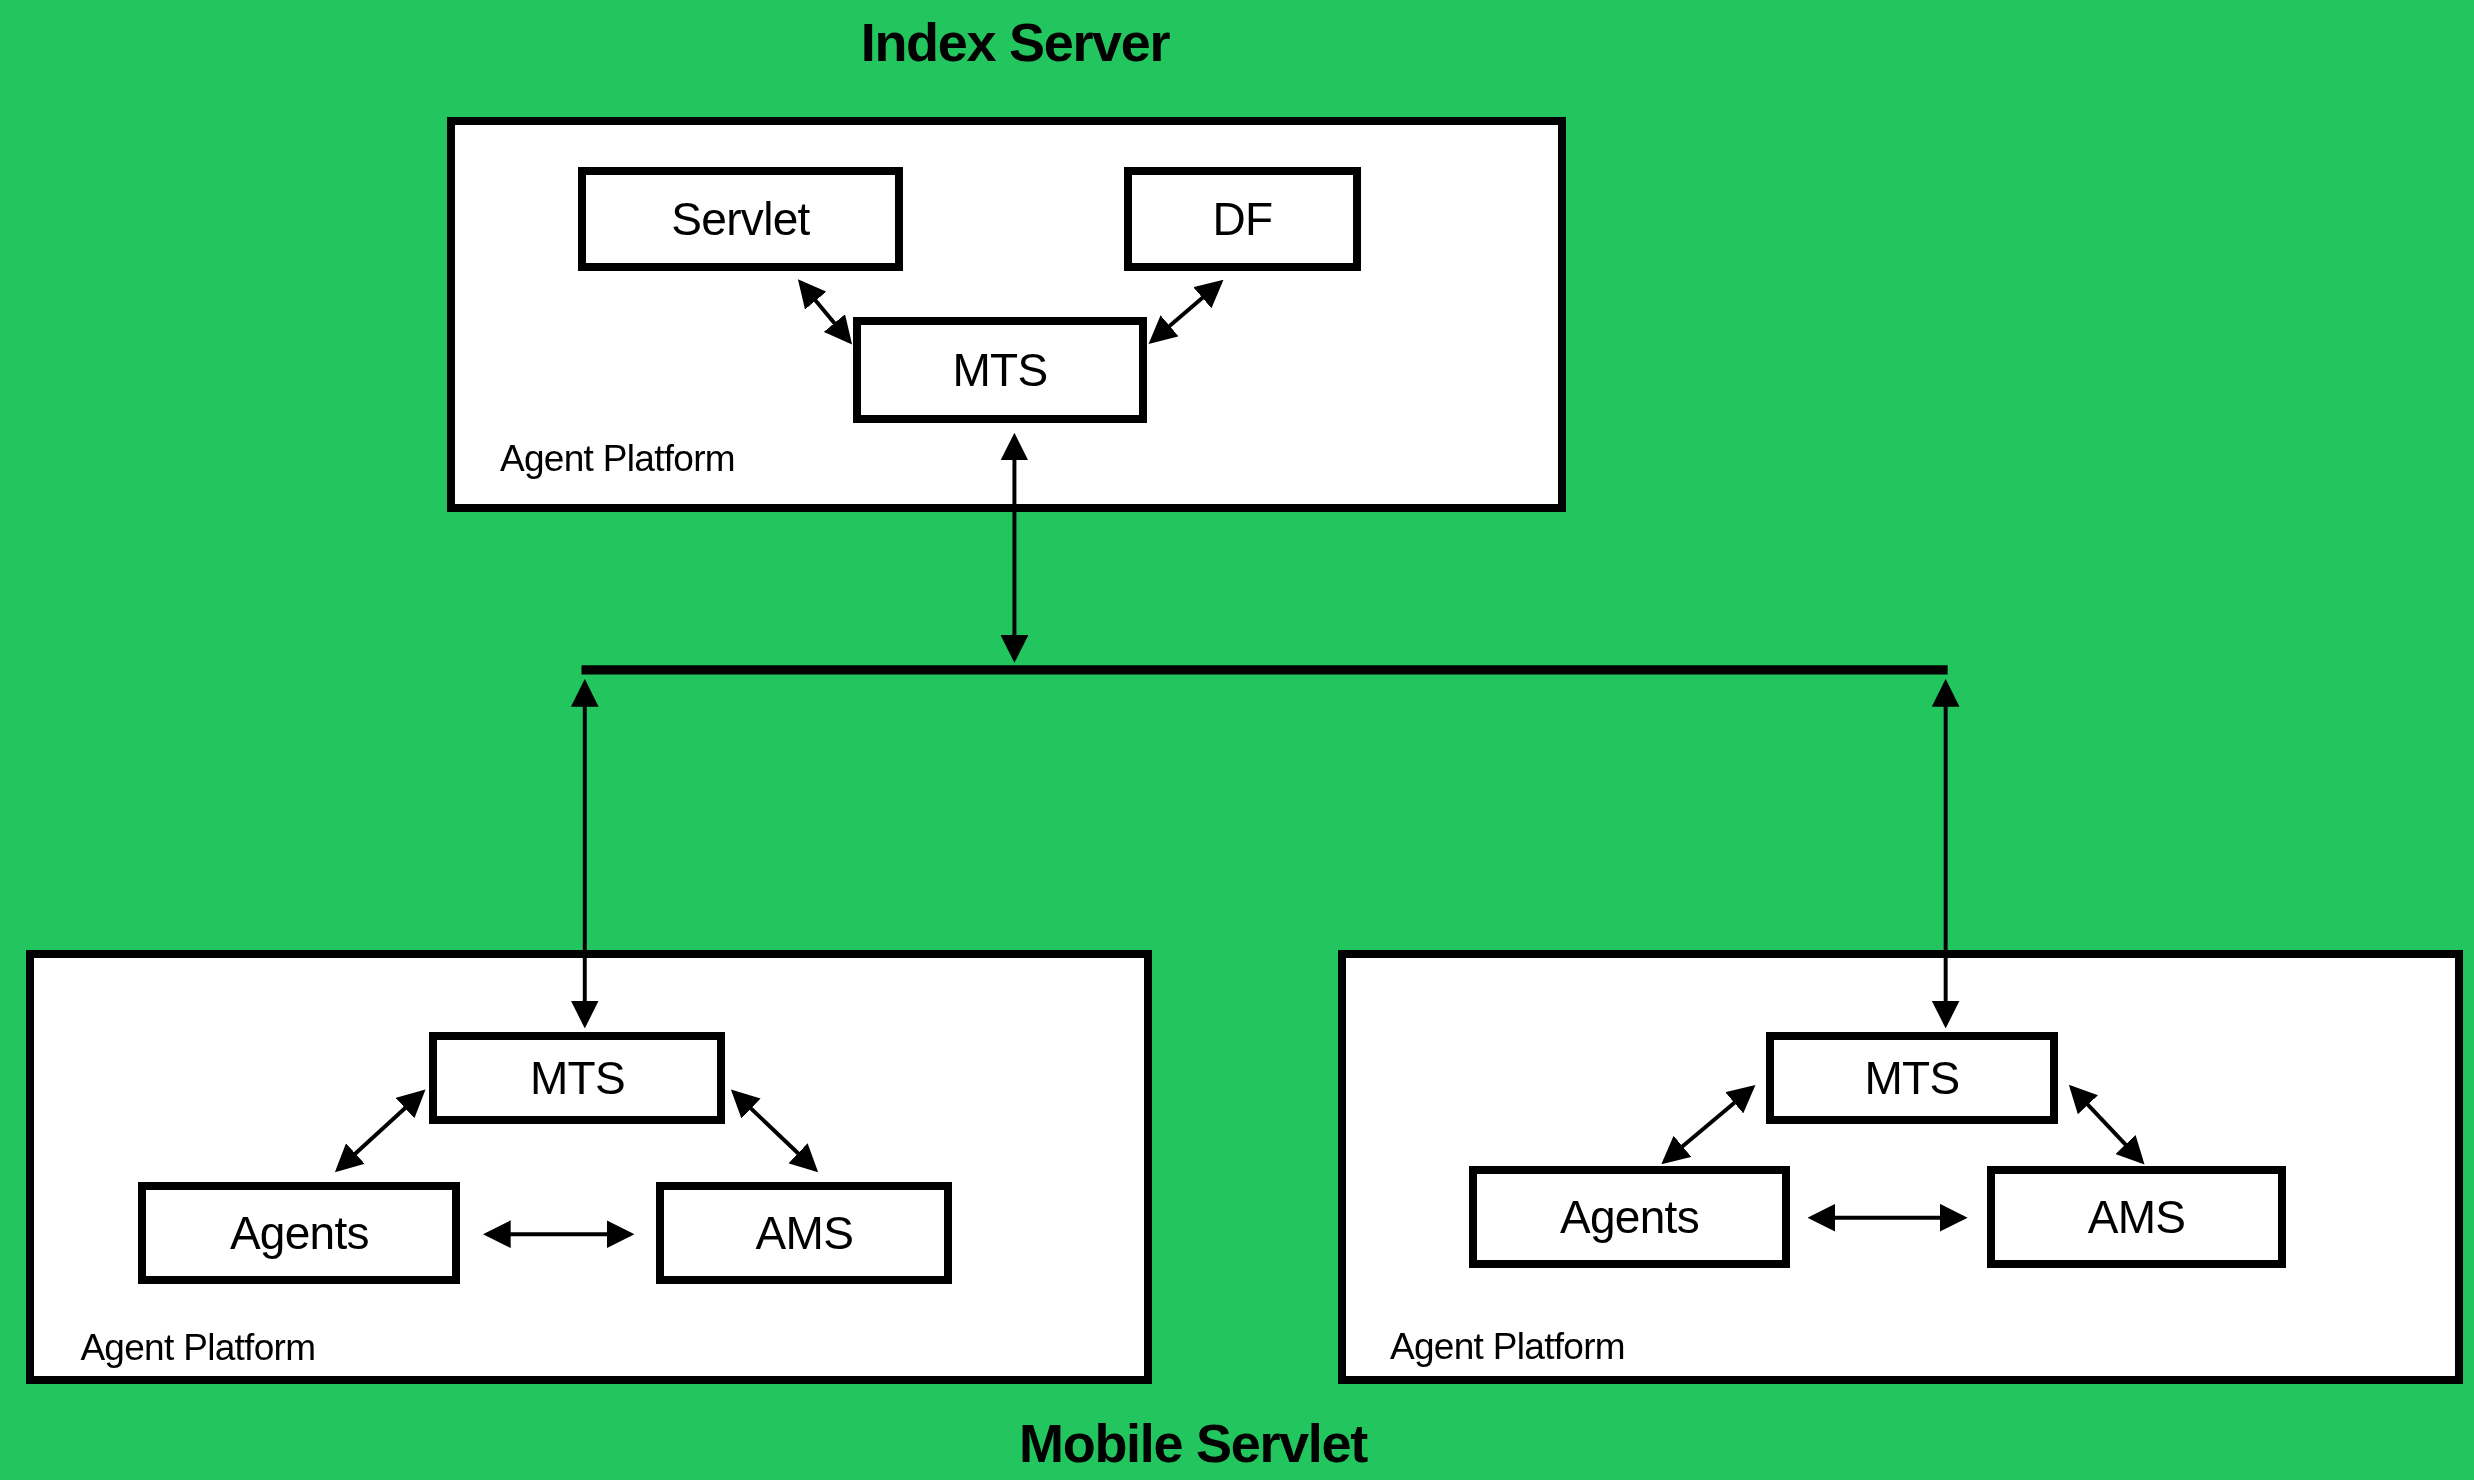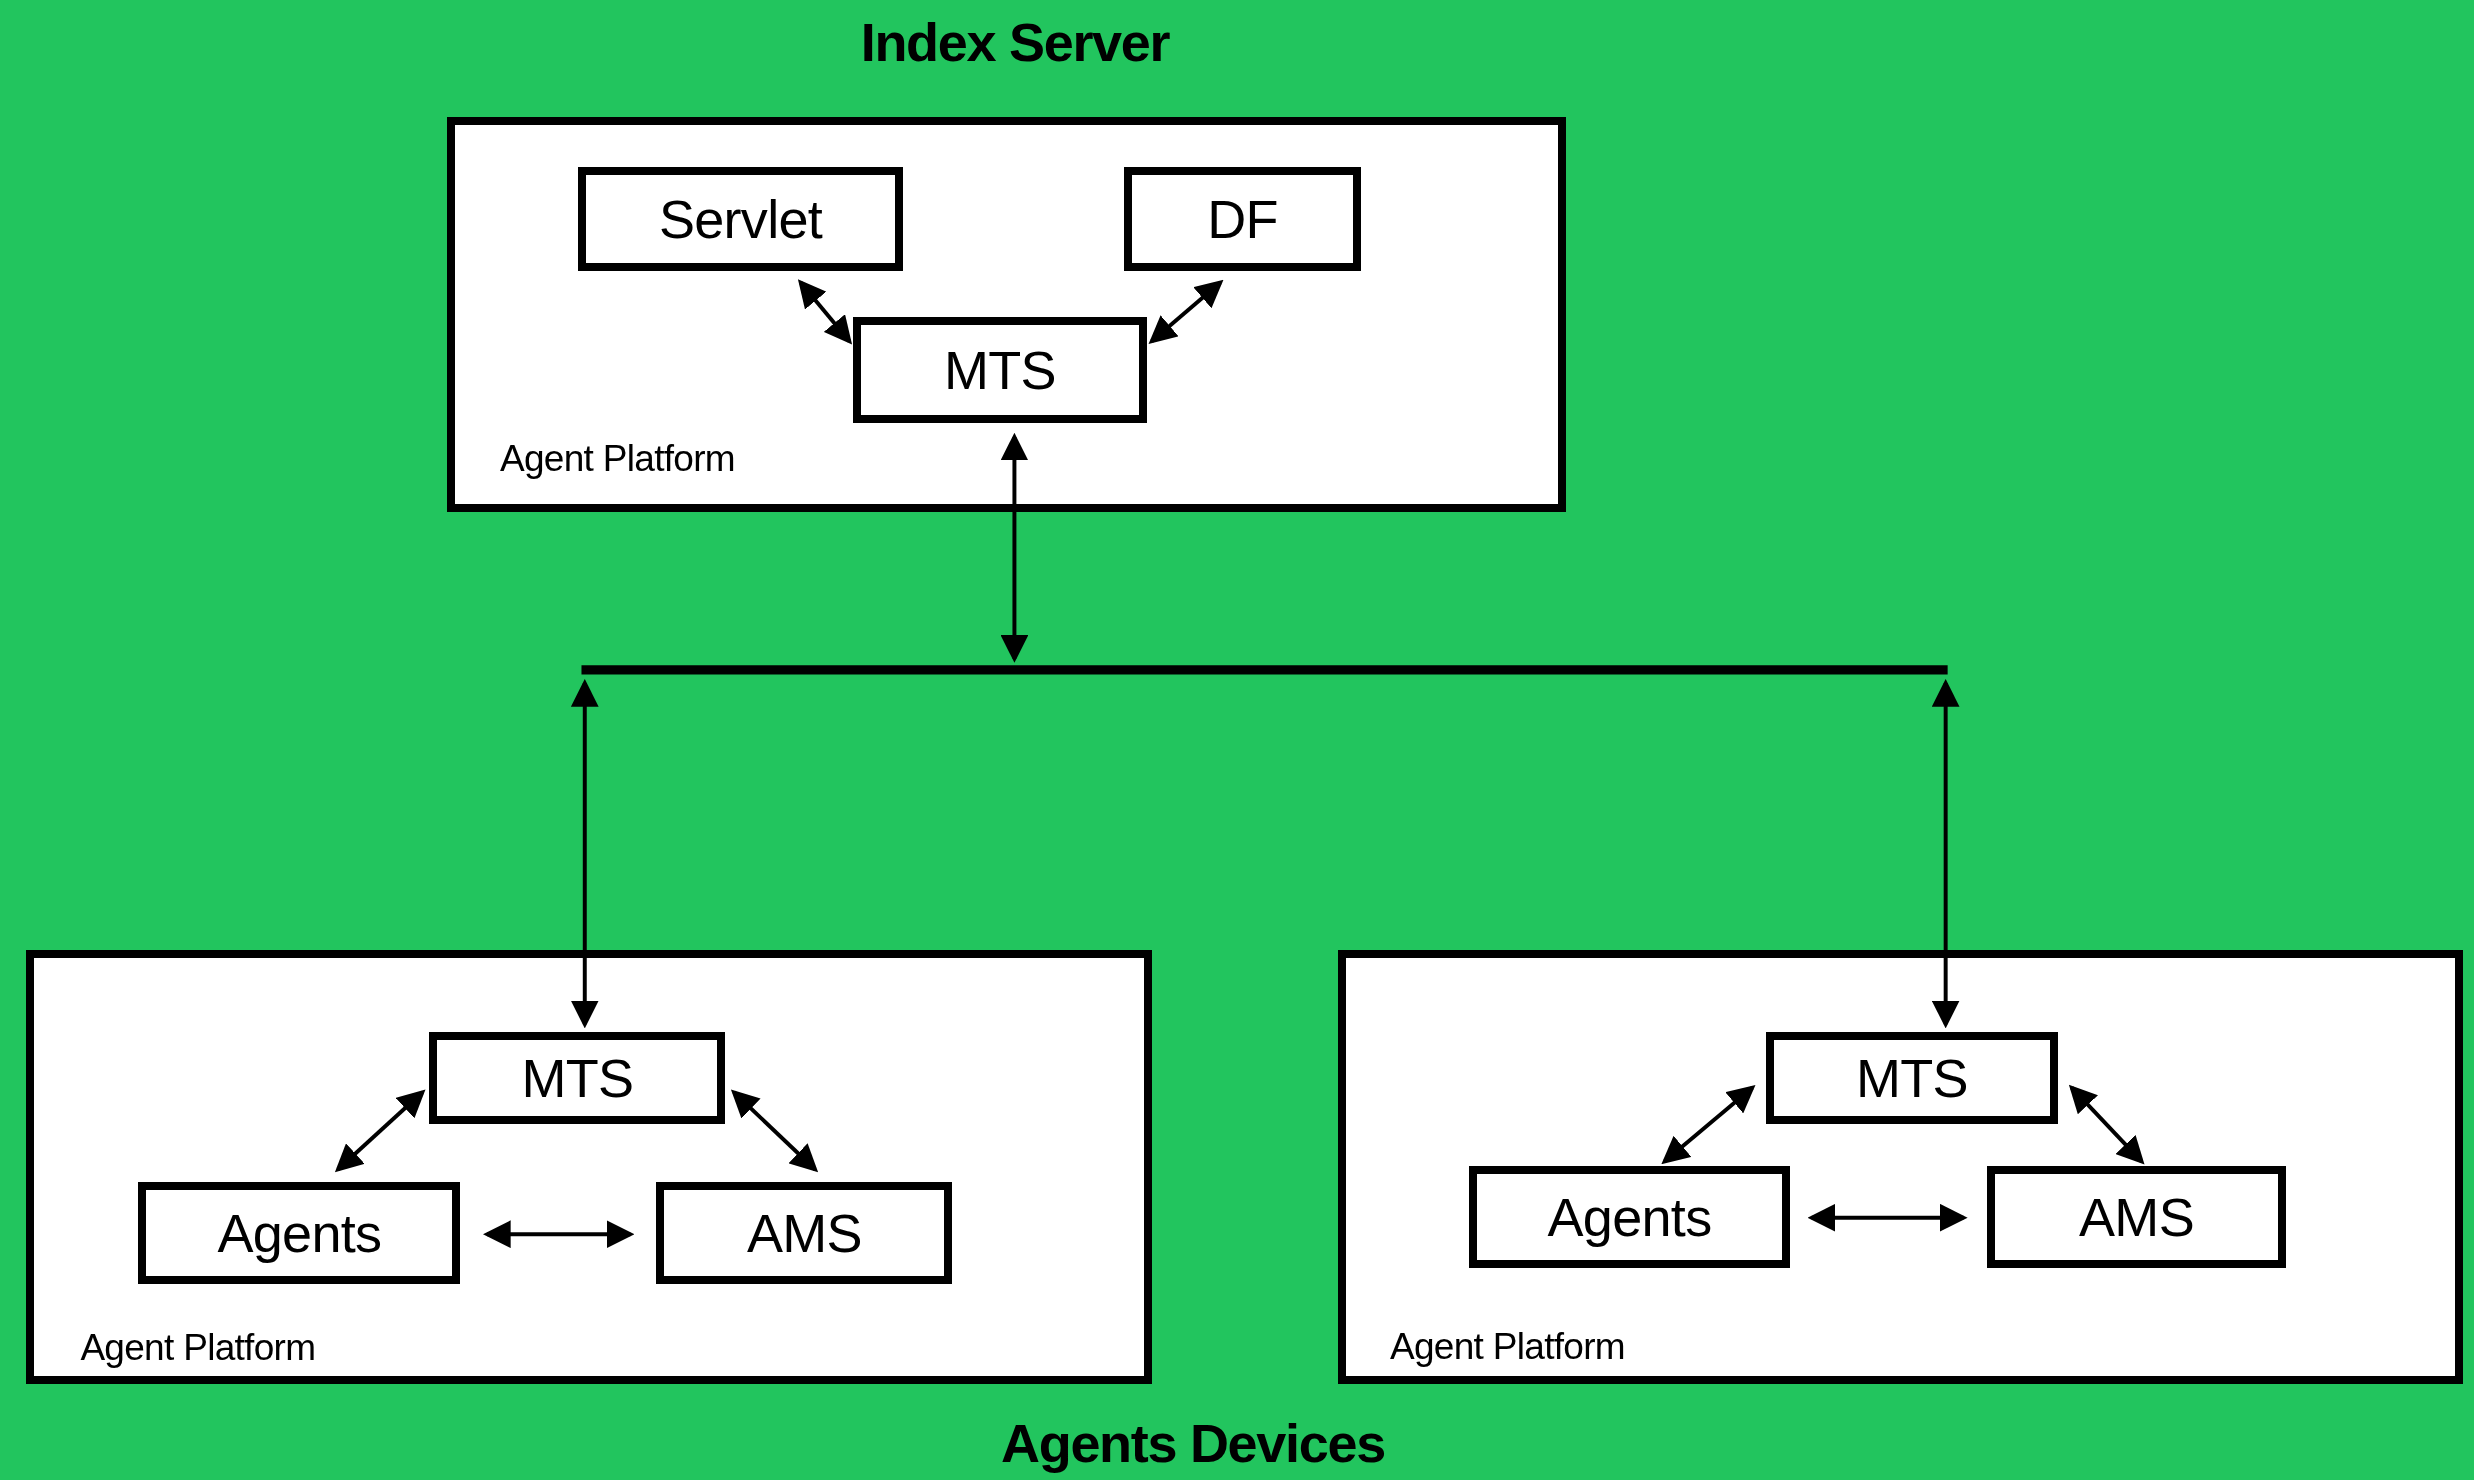--- a/index.html
+++ b/index.html
@@ -35,21 +35,21 @@
   #platform-left{left:26.4px;top:950px;width:1126px;height:434px;}
   #platform-right{left:1338px;top:950px;width:1125px;height:434px;}
   .node{
     position:absolute;
     border:8.6px solid #000000;
     background:#ffffff;
     box-sizing:border-box;
     display:flex;
     align-items:center;
     justify-content:center;
-    font-size:54px;
+    font-size:46px;
     letter-spacing:-0.7px;
     white-space:nowrap;
   }
   
   #node-servlet{left:123px;top:42px;width:325px;height:104px;}
   #node-df{left:669px;top:42px;width:237px;height:104px;}
   #node-mts-index{left:398px;top:192px;width:294px;height:106px;}
   
   #node-mts-left{left:395px;top:74px;width:296px;height:92px;}
   #node-agents-left{left:104px;top:224px;width:322px;height:102px;}
@@ -118,21 +118,21 @@
     </div>
     <div class="node" id="node-agents-right">
       <span>Agents</span>
     </div>
     <div class="node" id="node-ams-right">
       <span>AMS</span>
     </div>
     <div class="platform-label" id="label-right">Agent Platform</div>
   </div>
 
-  <div class="big-title" id="title-bottom">Agents Devices</div>
+  <div class="big-title" id="title-bottom">Mobile Servlet</div>
 
   <svg class="overlay" viewBox="0 0 3750 2244" xmlns="http://www.w3.org/2000/svg">
     <defs>
       <marker id="ah" viewBox="0 0 10 10" refX="8.5" refY="5" markerWidth="7" markerHeight="7" orient="auto-start-reverse">
         <path d="M0,0 L10,5 L0,10 z" fill="#000000"></path>
       </marker>
     </defs>
 
     <line class="arrow" x1="1213" y1="428" x2="1287" y2="517" marker-start="url(#ah)" marker-end="url(#ah)"></line>
     <line class="arrow" x1="1849" y1="428" x2="1745" y2="517" marker-start="url(#ah)" marker-end="url(#ah)"></line>

